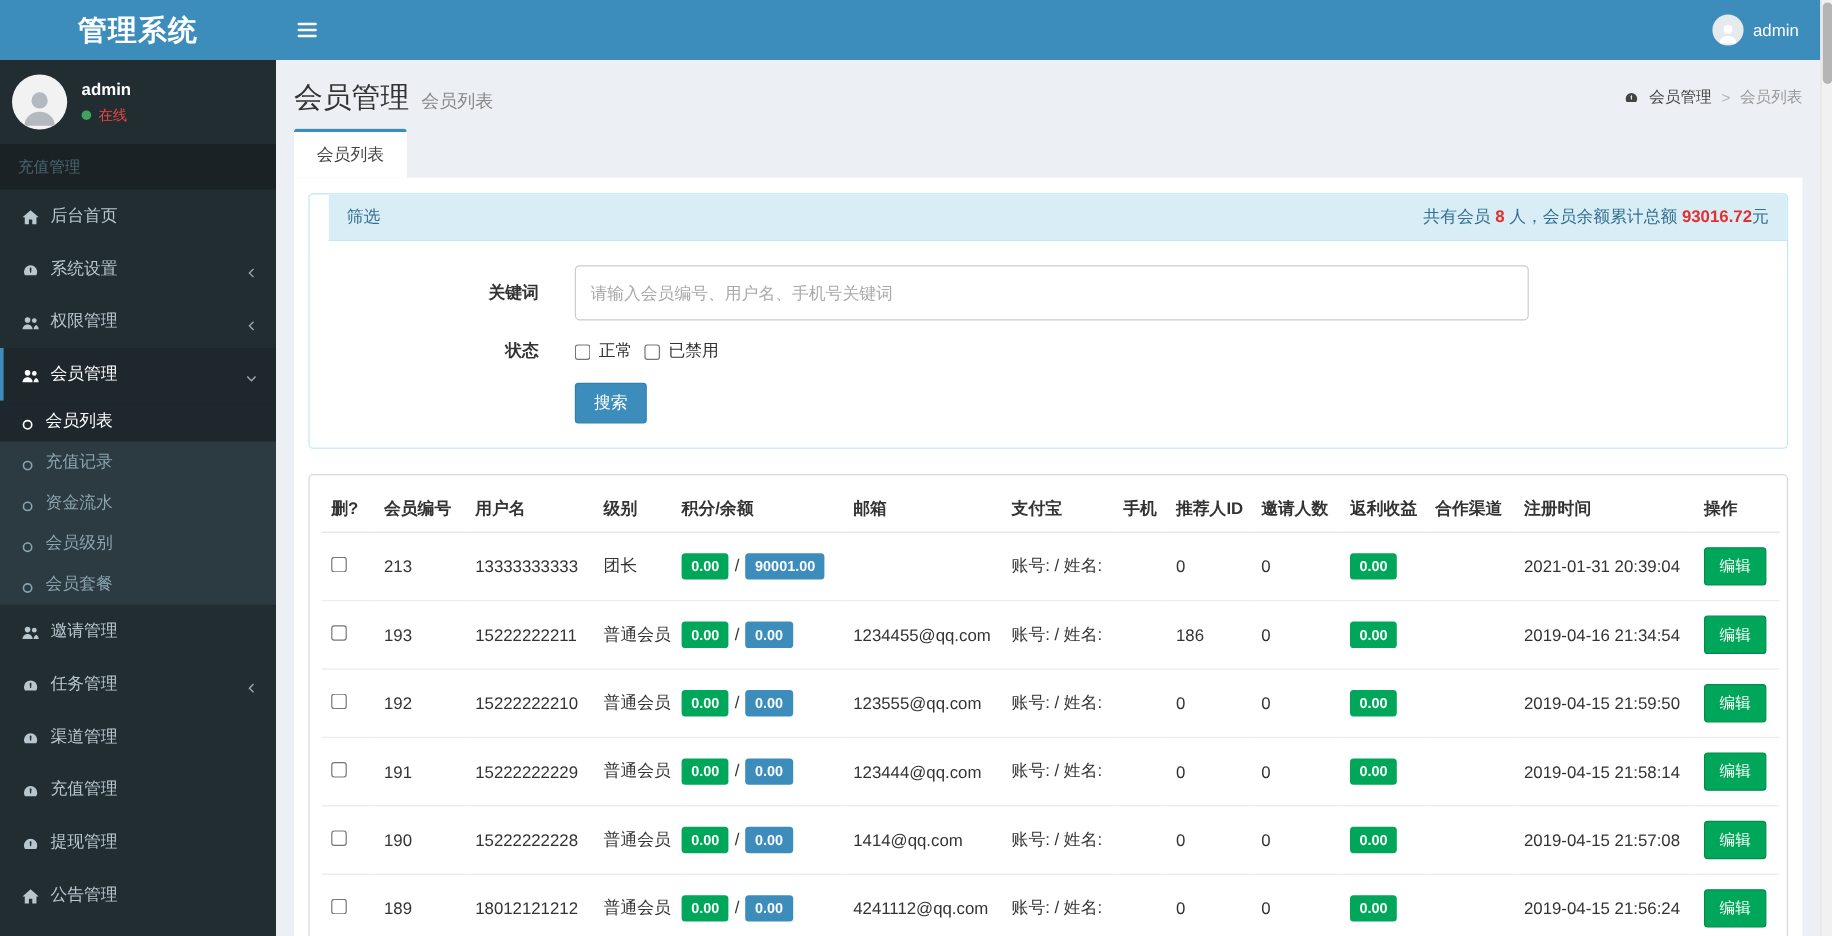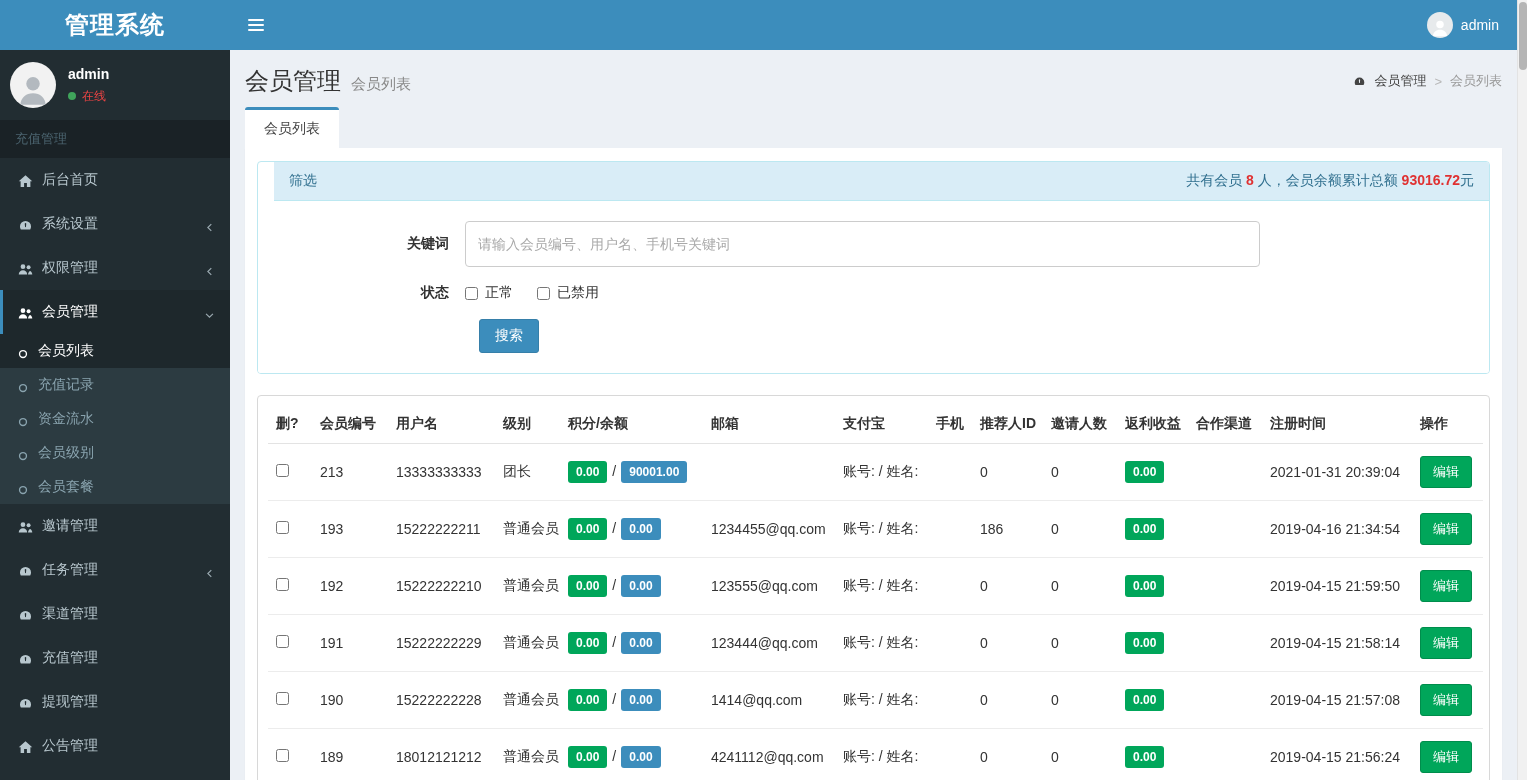--- a/index.html
+++ b/index.html
@@ -52,24 +52,24 @@
   .content { padding:0 15px; }
   .tab { display:inline-block; background:#fff; border-top:3px solid #3c8dbc; padding:10px 19px; font-size:14px; color:#444; cursor:pointer; position:relative; top:0; border-radius:3px 3px 0 0; }
   .tab-pane { background:#fff; padding:13px 12px; min-height:625px; box-shadow:0 1px 1px rgba(0,0,0,0.05); }
 
   
   .panel-filter { border:1px solid #bce8f1; border-radius:4px; margin-bottom:21px; overflow:hidden; }
   .panel-heading { background:#d9edf7; color:#31708f; padding:10px 15px; display:flex; justify-content:space-between; align-items:center; border-bottom:1px solid #bce8f1; font-size:14px;margin-left:16px; }
   .stats b { color:#e03131; font-weight:bold; }
   .panel-body { padding:20px 15px 18px 15px; background:#fff; }
   .form-group { display:flex; align-items:center; margin-bottom:17px; }
-  .form-label { width:176px; text-align:right; font-weight:bold; margin-right:16px; color:#333; flex:none; }
+  .form-label { width:176px; text-align:right; font-weight:bold; margin-right:30px; color:#333; flex:none; }
   .form-input { width:795px; height:46px; border:1px solid #ccc; border-radius:4px; padding:6px 12px; font-size:14px; color:#555; font-family:inherit; }
   .form-input::placeholder { color:#a9a9a9; }
-  .checks { display:flex; gap:24px; align-items:flex-start; }
+  .checks { display:flex; gap:10px; align-items:flex-start; }
   .checks label { display:flex; gap:7px; align-items:center; cursor:pointer; }
   .btn-search { margin-left:206px; background:#3c8dbc; border:1px solid #367fa9; color:#fff; padding:7px 15px; font-size:14px; border-radius:3px; cursor:pointer; font-family:inherit; }
 
   
   .panel-table { border:1px solid #d8d8d8; border-radius:4px; padding:9px 10px; background:#fff; }
   table.member-table { width:100%; border-collapse:collapse; table-layout:fixed; }
   .member-table th { text-align:left; font-weight:bold; padding:10px 8px; border-bottom:1px solid #e3e3e3; font-size:14px; color:#333; white-space:nowrap; overflow:hidden; }
   .member-table td { padding:12px 8px; border-bottom:1px solid #ececec; font-size:14px; color:#333; vertical-align:middle; white-space:nowrap; overflow:hidden; height:47px; }
   .badge-g, .badge-b { display:inline-block; color:#fff; font-size:12px; font-weight:bold; padding:4px 8px; border-radius:3px; text-align:center; min-width:38px; }
   .badge-g { background:#00a65a; }

